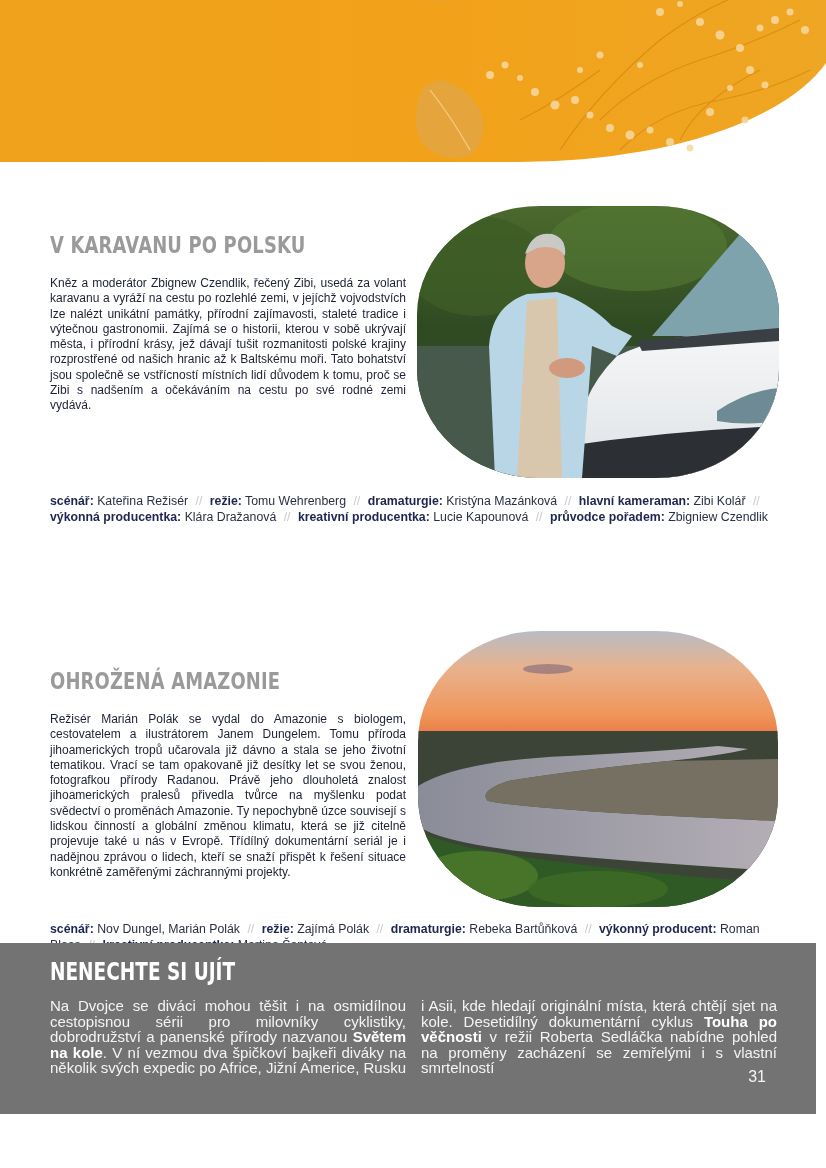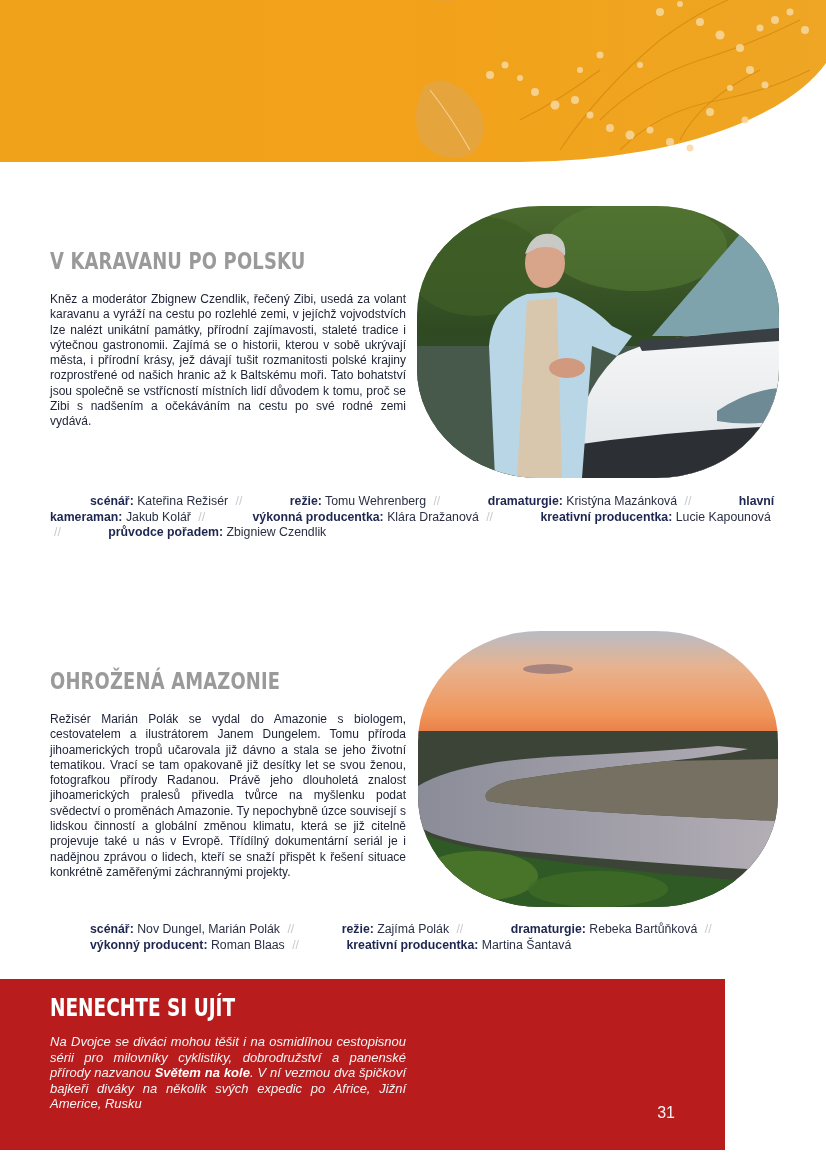--- a/index.html
+++ b/index.html
@@ -34,36 +34,36 @@
   .photo {
     position: absolute; overflow: hidden;
     border-radius: 34% / 40%;
   }
   .photo svg { display: block; width: 100%; height: 100%; }
 
   .credits {
     position: absolute; left: 50px; width: 730px;
     font-size: 12.3px; line-height: 15.5px; color: #2a2f45;
   }
-  .credits .lbl { font-weight: bold; color: #1d2650; margin-left: 40px; }
+  .credits .lbl { font-weight: bold; color: #1d2650; }
   .credits .sep { color: #c9c9cf; margin: 0 4px; }
 
   
   .bottom {
-    position: absolute; left: 0; top: 979px; width: 725px; height: 171px;
-    background: #b91c1c;
+    position: absolute; left: 0; top: 943px; width: 816px; height: 171px;
+    background: #737373;
   }
   .bottom-title {
     position: absolute; left: 50px; top: 14px;
     font-family: "DejaVu Sans", sans-serif; font-weight: bold; font-size: 25px;
     color: #ffffff; transform: scaleX(0.74); transform-origin: left center; white-space: nowrap;
   }
   .bottom-col {
     position: absolute; top: 55px; width: 356px;
-    font-size: 13px; line-height: 15.5px; color: #f4f4f4; text-align: justify; font-style: italic;
+    font-size: 15px; line-height: 15.5px; color: #f4f4f4; text-align: justify;
   }
   .bottom-col b { color: #ffffff; }
   .page-num {
     position: absolute; right: 50px; top: 125px; font-size: 16px; color: #f4f4f4;
   }
 </style>
 </head>
 <body>
 
 <div class="banner">
@@ -106,21 +106,21 @@
         <circle cx="640" cy="65" r="3"></circle>
       <circle cx="660" cy="12" r="4"></circle>
         <circle cx="680" cy="4" r="3"></circle>
     </g>
     <path d="M425 85 Q410 110 420 140 Q440 165 470 155 Q490 140 480 110 Q465 85 440 80 Z" fill="#e2a548" opacity="0.75"></path>
     <path d="M430 90 Q450 115 470 150" stroke="#f7d9a0" stroke-width="1.2" fill="none" opacity="0.8"></path>
     <path d="M410 -10 Q440 10 470 -5" fill="#e5a43a" opacity="0.6"></path>
   </svg>
 </div>
 
-<div class="section" style="top:248px;">
+<div class="section" style="top:232px;">
   <div class="sec-title">V KARAVANU PO POLSKU</div>
   <p class="sec-body">Kněz a moderátor Zbignew Czendlik, řečený Zibi, usedá za volant karavanu a vyráží na cestu po rozlehlé zemi, v jejíchž vojvodstvích lze nalézt unikátní památky, přírodní zajímavosti, staleté tradice i výtečnou gastronomii. Zajímá se o historii, kterou v sobě ukrývají města, i přírodní krásy, jež dávají tušit rozmanitosti polské krajiny rozprostřené od našich hranic až k Baltskému moři. Tato bohatství jsou společně se vstřícností místních lidí důvodem k tomu, proč se Zibi s nadšením a očekáváním na cestu po své rodné zemi vydává.</p>
 </div>
 
 <div class="photo" style="left:417px; top:206px; width:362px; height:272px;">
   <svg viewBox="0 0 362 272" preserveAspectRatio="none">
     <defs>
       <linearGradient id="trees" x1="0" y1="0" x2="0" y2="1">
         <stop offset="0" stop-color="#4b6a2e"></stop>
           <stop offset="0.45" stop-color="#2f4a22"></stop>
@@ -155,21 +155,21 @@
   <span class="lbl">scénář:</span>
   <span>Kateřina Režisér</span>
   <span class="sep">//</span>
   <span class="lbl">režie:</span>
   <span>Tomu Wehrenberg</span>
   <span class="sep">//</span>
   <span class="lbl">dramaturgie:</span>
   <span>Kristýna Mazánková</span>
   <span class="sep">//</span>
   <span class="lbl">hlavní kameraman:</span>
-  <span>Jakub Kolář</span>
+  <span>Zibi Kolář</span>
   <span class="sep">//</span>
   <span class="lbl">výkonná producentka:</span>
   <span>Klára Dražanová</span>
   <span class="sep">//</span>
   <span class="lbl">kreativní producentka:</span>
   <span>Lucie Kapounová</span>
   <span class="sep">//</span>
   <span class="lbl">průvodce pořadem:</span>
   <span>Zbigniew Czendlik</span>
 </div>
@@ -217,14 +217,15 @@
   <span class="lbl">výkonný producent:</span>
   <span>Roman Blaas</span>
   <span class="sep">//</span>
   <span class="lbl">kreativní producentka:</span>
   <span>Martina Šantavá</span>
 </div>
 
 <div class="bottom">
   <div class="bottom-title">NENECHTE SI UJÍT</div>
   <p class="bottom-col" style="left:50px;"><span>Na Dvojce se diváci mohou těšit i na osmidílnou cestopisnou sérii pro milovníky cyklistiky, dobrodružství a panenské přírody nazvanou </span><b>Světem na kole</b><span>. V ní vezmou dva špičkoví bajkeři diváky na několik svých expedic po Africe, Jižní Americe, Rusku</span></p>
+  <p class="bottom-col" style="left:421px;"><span>i Asii, kde hledají originální místa, která chtějí sjet na kole. Desetidílný dokumentární cyklus </span><b>Touha po věčnosti</b><span> v režii Roberta Sedláčka nabídne pohled na proměny zacházení se zemřelými i s vlastní smrtelností</span></p>
   <div class="page-num">31</div>
 </div>
 
 </body></html>

